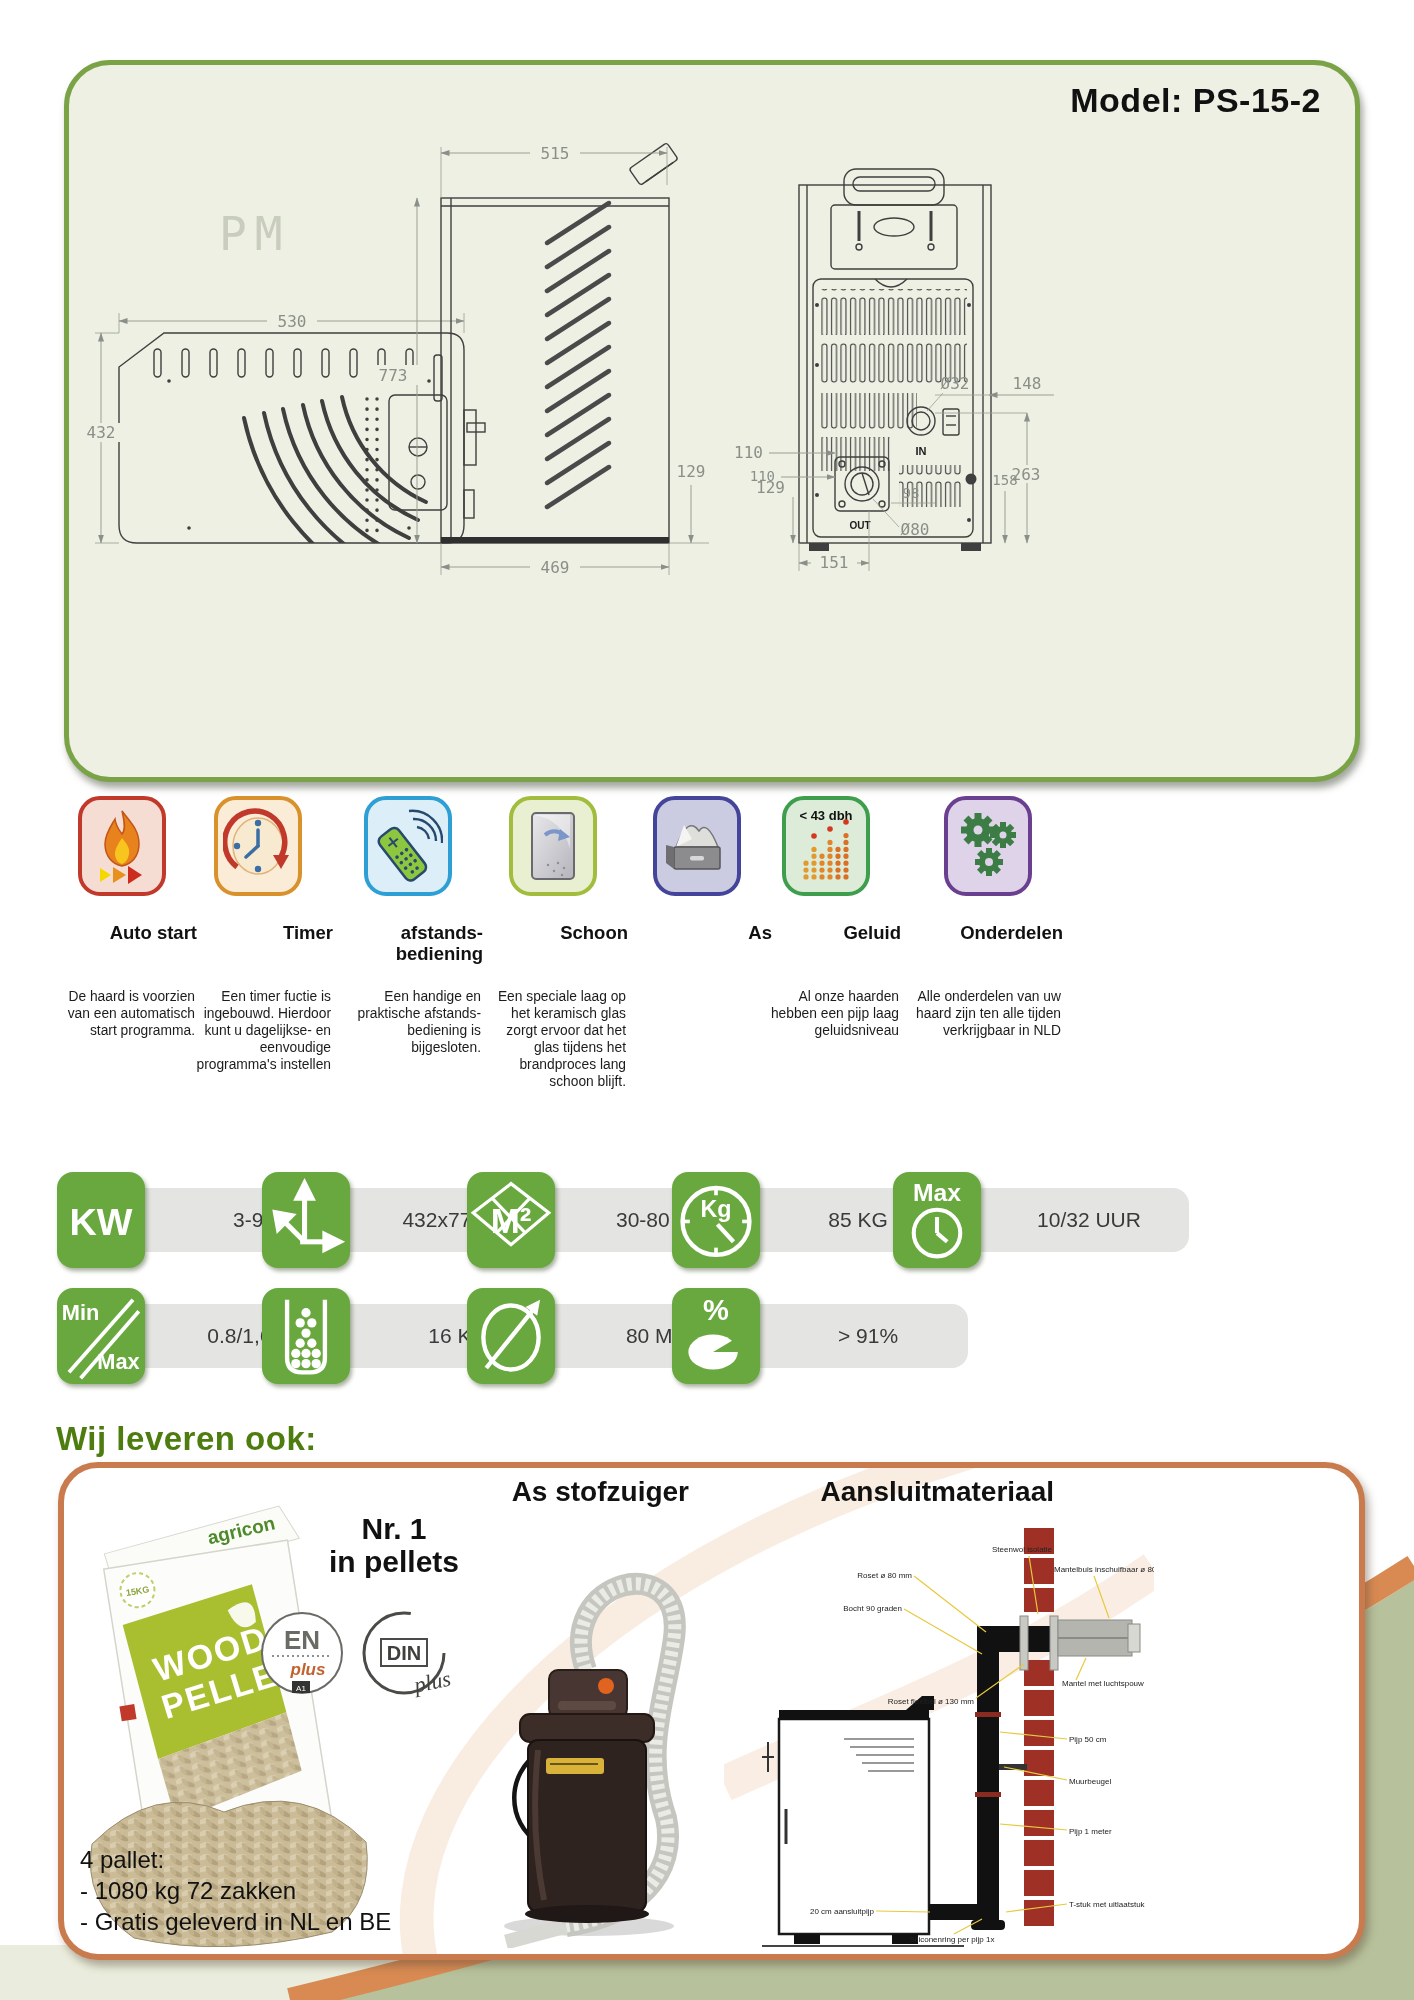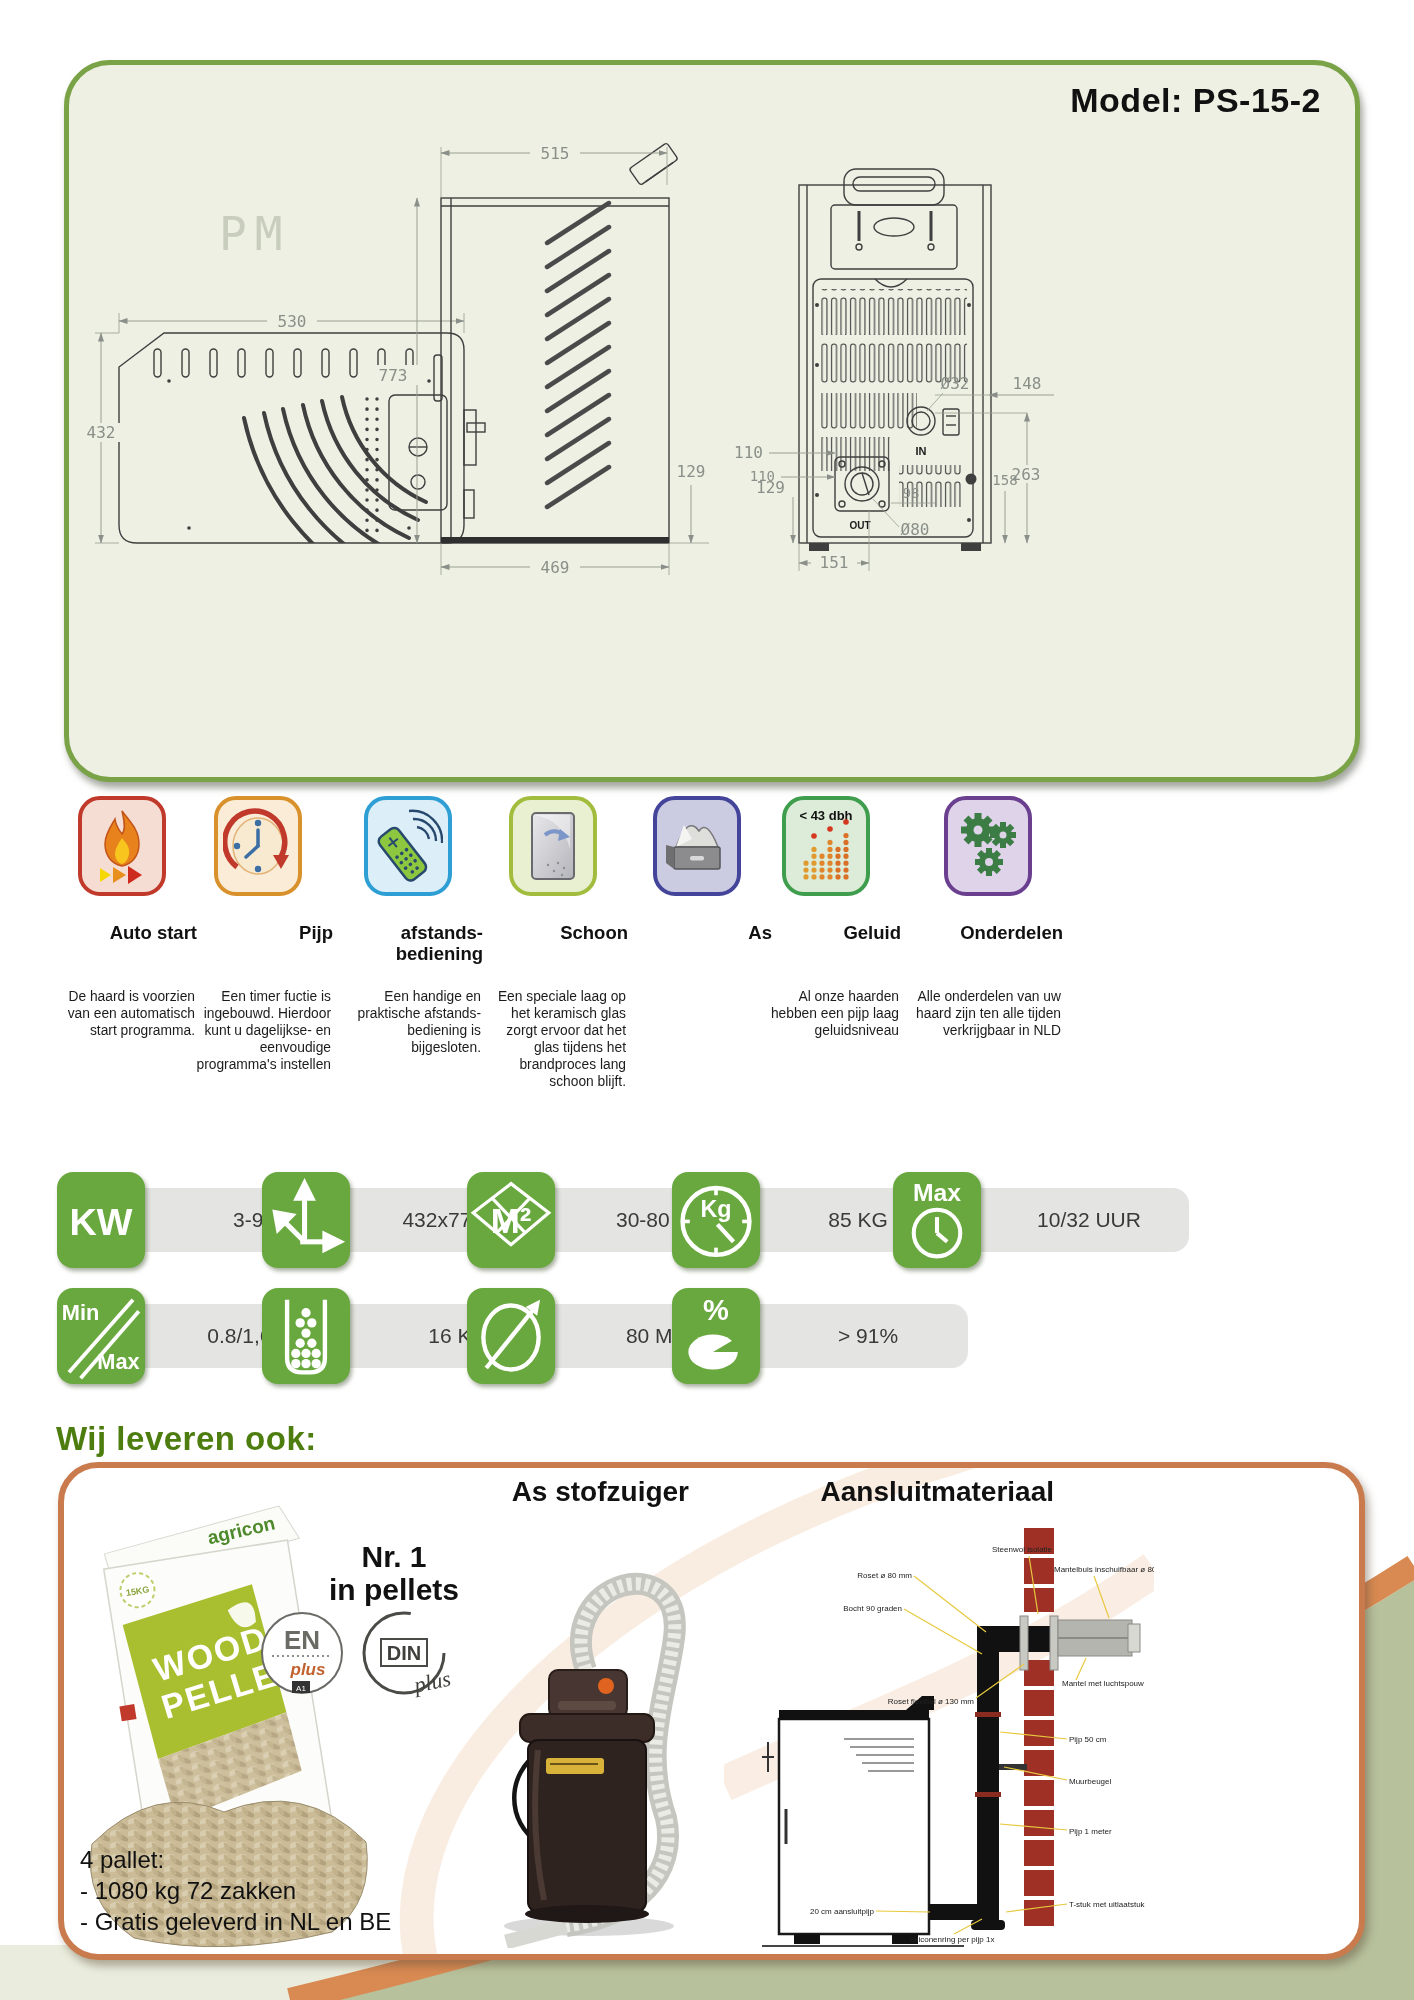--- a/index.html
+++ b/index.html
@@ -252,21 +252,21 @@
         <ellipse cx="35" cy="41" rx="25" ry="28" fill="#f8ead0" stroke="#e2b277" stroke-width="1.5"></ellipse>
         <circle cx="35" cy="18" r="3.2" fill="#3b6ea5"></circle>
           <circle cx="14" cy="41" r="3.2" fill="#3b6ea5"></circle>
         <circle cx="35" cy="64" r="3.2" fill="#3b6ea5"></circle>
         <line x1="35" y1="41" x2="35" y2="25" stroke="#3b6ea5" stroke-width="3.5" stroke-linecap="round"></line>
         <line x1="35" y1="41" x2="23" y2="52" stroke="#3b6ea5" stroke-width="3.5" stroke-linecap="round"></line>
         <path d="M14,62 A30,31 0 1 1 58,52" fill="none" stroke="#c0392b" stroke-width="5.5"></path>
         <polygon points="50,50 66,50 58,64" fill="#c0392b"></polygon>
       </svg>
     </div>
-    <div class="ftitle">Pijp</div>
+    <div class="ftitle">Timer</div>
     <div class="ftext">Een timer fuctie is ingebouwd. Hierdoor kunt u dagelijkse- en eenvoudige programma's instellen</div>
   </div>
 
   <div class="abs feat" style="left:333px">
     <div class="ftile" style="border-color:#2e9fd4;background:#dceef8">
       <svg width="70" height="82" viewBox="0 0 70 82">
         <g stroke="#27496d" fill="none" stroke-width="2.4">
           <path d="M44,22 A14,14 0 0 1 56,34"></path>
           <path d="M40,14 A22,22 0 0 1 63,36"></path>
           <path d="M36,6 A30,30 0 0 1 69,38"></path>
@@ -537,21 +537,21 @@
         <circle cx="82" cy="96" r="17" fill="#fff" stroke="#bcd06a" stroke-width="2" stroke-dasharray="4 3"></circle>
         <text x="82" y="100" text-anchor="middle" font-size="9" font-weight="bold" fill="#8aa43c" font-family="Liberation Sans">15KG</text>
         <rect x="46" y="208" width="15" height="15" fill="#c0392b"></rect>
         <text x="70" y="330" font-size="14" fill="#7aa348" font-family="Liberation Sans" font-weight="bold" transform="rotate(80 70 330)">agricon</text>
         <polygon points="76,266 210,240 216,300 84,330" fill="url(#pel)" opacity=".95"></polygon>
         <rect x="84" y="332" width="40" height="16" fill="#2f2f2f" opacity=".85"></rect>
       </g>
       <path d="M18,362 Q80,300 150,330 Q230,298 292,360 Q300,420 258,450 Q150,476 60,456 Q8,420 18,362 Z" fill="url(#pel)" stroke="#9a8c6d" stroke-width="1"></path>
     </svg>
 
-    <div class="abs nr1" style="left:235px;top:72px;width:190px">
+    <div class="abs nr1" style="left:235px;top:44px;width:190px">
       <div>Nr. 1</div>
       <div>in pellets</div>
     </div>
 
     <svg class="abs" style="left:190px;top:135px" width="210" height="100" viewBox="0 0 210 100">
       <circle cx="48" cy="50" r="40" fill="#fff" stroke="#6a6a66" stroke-width="2"></circle>
       <text x="48" y="46" text-anchor="middle" font-size="26" font-weight="bold" fill="#6b6b66" font-family="Liberation Sans">EN</text>
       <line x1="18" y1="53" x2="78" y2="53" stroke="#6b6b66" stroke-width="1.5" stroke-dasharray="2 3"></line>
       <text x="54" y="72" text-anchor="middle" font-size="17" font-weight="bold" font-style="italic" fill="#c2622f" font-family="Liberation Sans">plus</text>
       <rect x="38" y="78" width="18" height="12" fill="#333"></rect>

